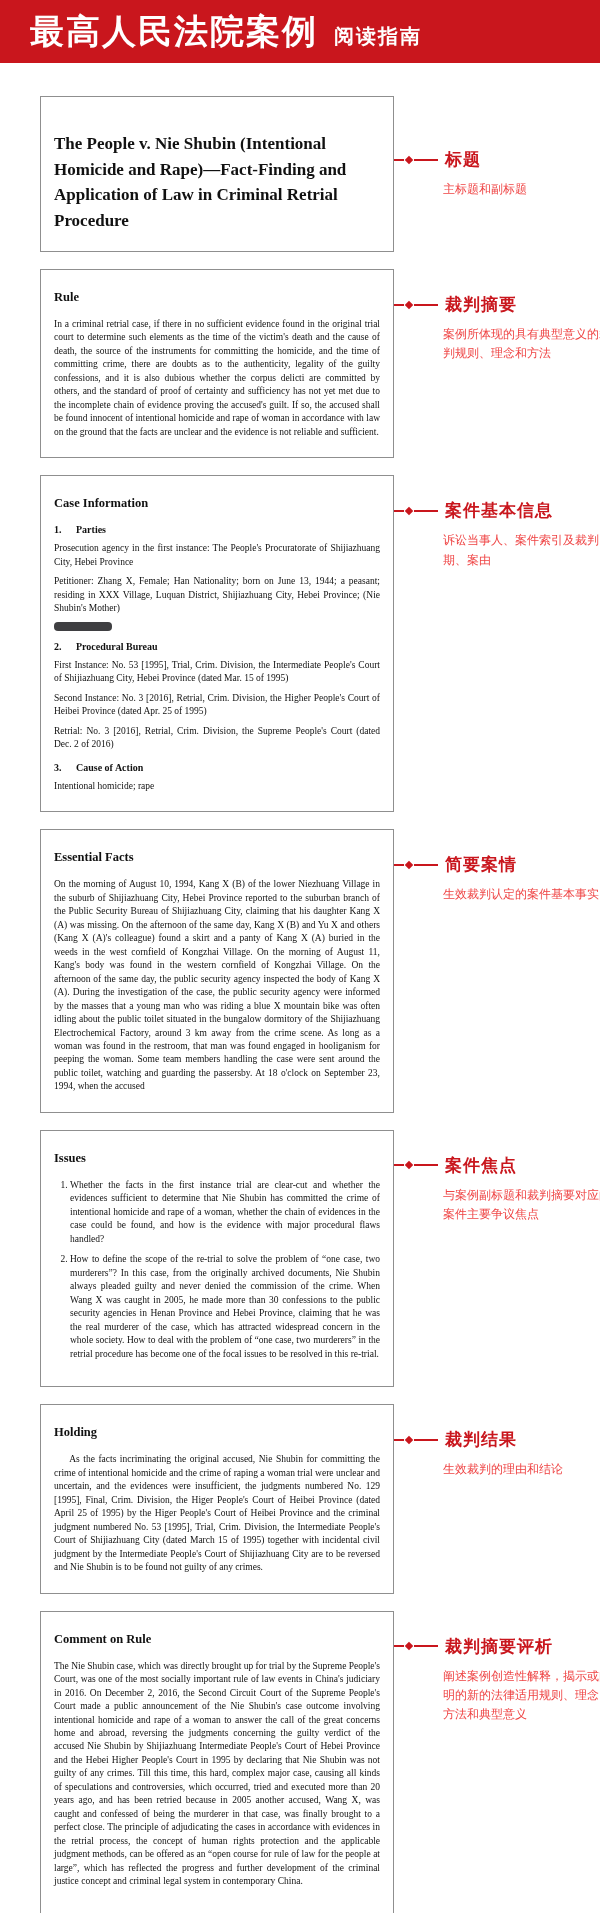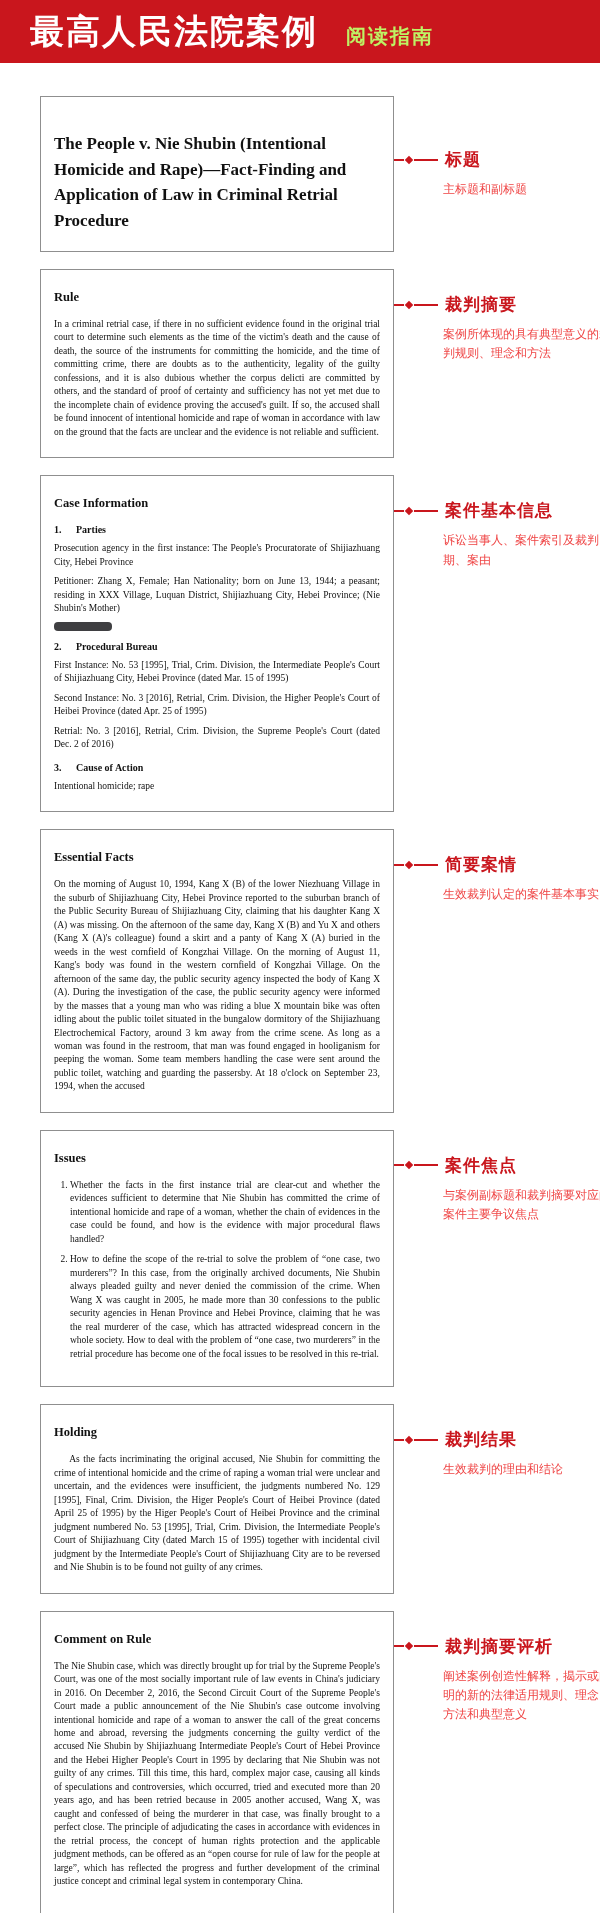--- a/index.html
+++ b/index.html
@@ -13,32 +13,32 @@
   }
 
   
   .banner {
     width: 600px;
     height: 63px;
     background: #c9161d;
     display: flex;
     align-items: baseline;
     padding: 14px 0 0 30px;
-    gap: 28px;
+    gap: 16px;
   }
   .banner-title {
     color: #fff;
     font-family: "Liberation Sans", sans-serif;
     font-weight: bold;
     font-size: 34px;
     letter-spacing: 2px;
     line-height: 1;
   }
   .banner-subtitle {
-    color: #bef264;
+    color: #ffffff;
     font-family: Liberation Serif, serif;
     font-weight: bold;
     font-size: 20px;
     letter-spacing: 2px;
     line-height: 1;
   }
 
   
   .content { padding: 33px 0 60px 25px; }
   .row { display: flex; align-items: stretch; margin-bottom: 17px; }

